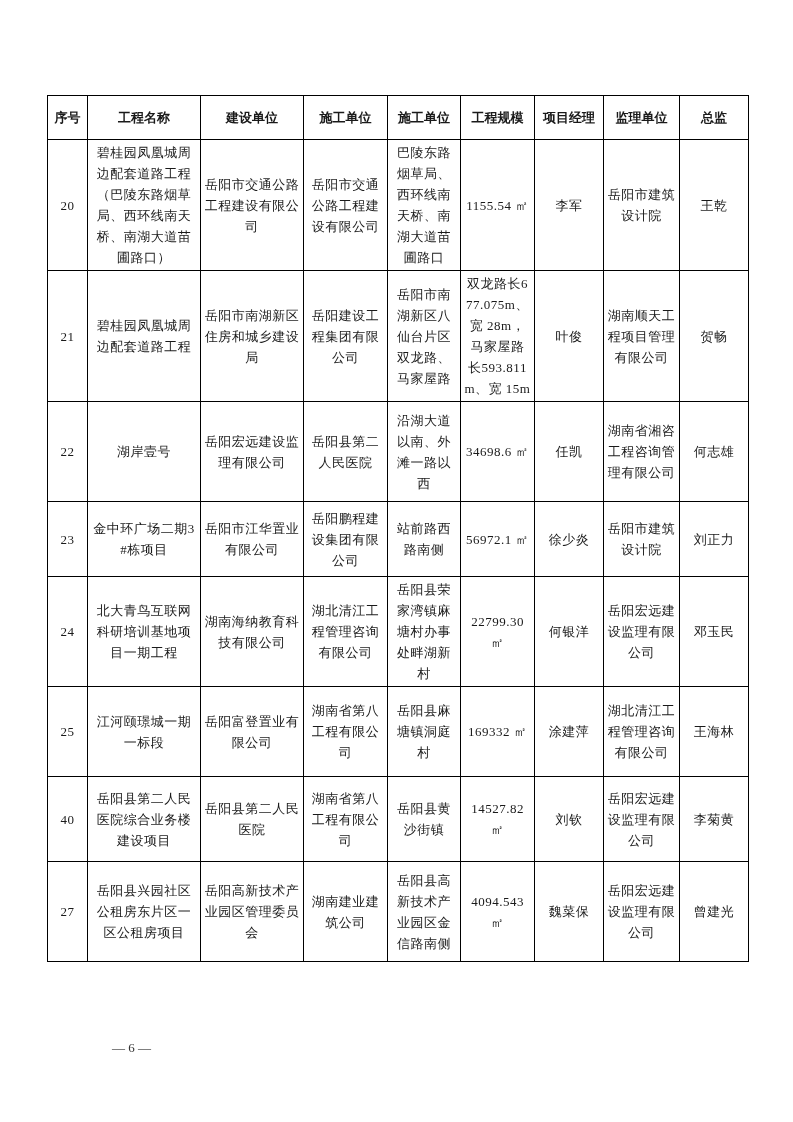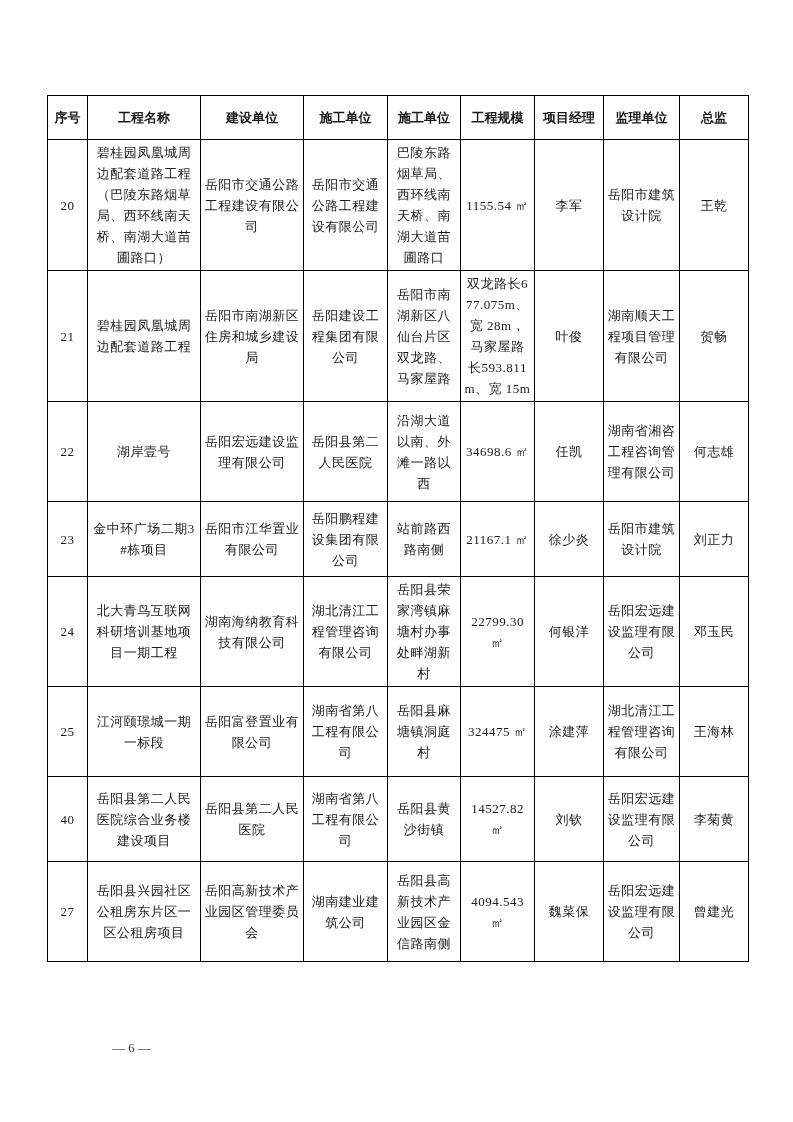--- a/index.html
+++ b/index.html
@@ -115,21 +115,21 @@
           <td>任凯</td>
           <td>湖南省湘咨工程咨询管理有限公司</td>
           <td>何志雄</td>
         </tr>
         <tr style="height: 75px;">
           <td>23</td>
           <td>金中环广场二期3#栋项目</td>
           <td>岳阳市江华置业有限公司</td>
           <td>岳阳鹏程建设集团有限公司</td>
           <td>站前路西路南侧</td>
-          <td>21167.1 ㎡</td>
+          <td>56972.1 ㎡</td>
           <td>徐少炎</td>
           <td>岳阳市建筑设计院</td>
           <td>刘正力</td>
         </tr>
         <tr style="height: 105px;">
           <td>24</td>
           <td>北大青鸟互联网科研培训基地项目一期工程</td>
           <td>湖南海纳教育科技有限公司</td>
           <td>湖北清江工程管理咨询有限公司</td>
           <td>岳阳县荣家湾镇麻塘村办事处畔湖新村</td>
@@ -137,21 +137,21 @@
           <td>何银洋</td>
           <td>岳阳宏远建设监理有限公司</td>
           <td>邓玉民</td>
         </tr>
         <tr style="height: 90px;">
           <td>25</td>
           <td>江河颐璟城一期一标段</td>
           <td>岳阳富登置业有限公司</td>
           <td>湖南省第八工程有限公司</td>
           <td>岳阳县麻塘镇洞庭村</td>
-          <td>324475 ㎡</td>
+          <td>169332 ㎡</td>
           <td>涂建萍</td>
           <td>湖北清江工程管理咨询有限公司</td>
           <td>王海林</td>
         </tr>
         <tr style="height: 85px;">
           <td>40</td>
           <td>岳阳县第二人民医院综合业务楼建设项目</td>
           <td>岳阳县第二人民医院</td>
           <td>湖南省第八工程有限公司</td>
           <td>岳阳县黄沙街镇</td>

